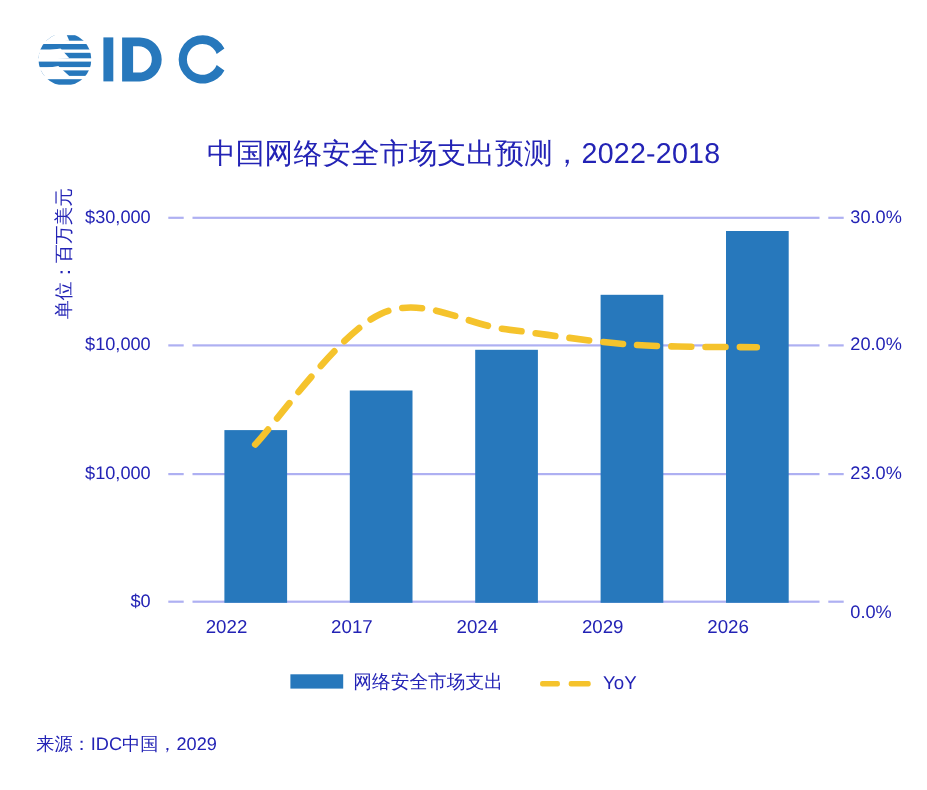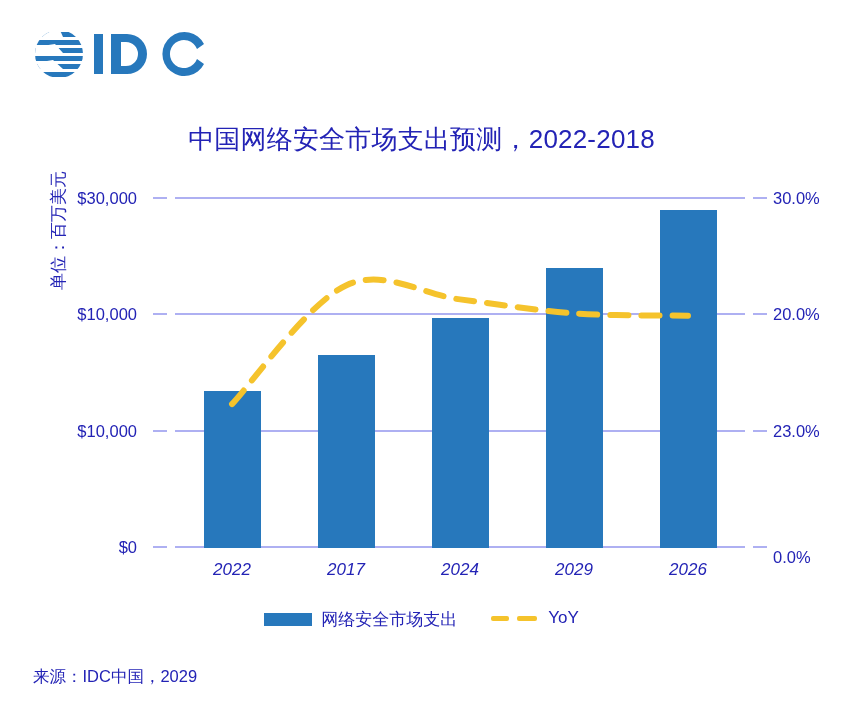--- a/index.html
+++ b/index.html
@@ -120,43 +120,41 @@
     width: 57px;
     background: #2778bc;
   }
 
   
   .xlabel {
     position: absolute;
     top: 560px;
     font-size: 17px;
     color: #2323b5;
-    text-align: center;
     width: 90px;
     transform: translateX(-45px);
-    font-style: italic;
   }
 
   
   .line-svg {
     position: absolute;
     left: 0;
     top: 0;
     overflow: visible;
   }
 
   
   .legend {
     position: absolute;
     left: 0;
     right: 0;
     top: 608px;
     display: flex;
     justify-content: center;
-    align-items: flex-start;
+    align-items: flex-end;
     gap: 34px;
     font-size: 17px;
     color: #2323b5;
   }
   .legend-item {
     display: flex;
     align-items: center;
     gap: 9px;
   }
   .legend-swatch-bar {

